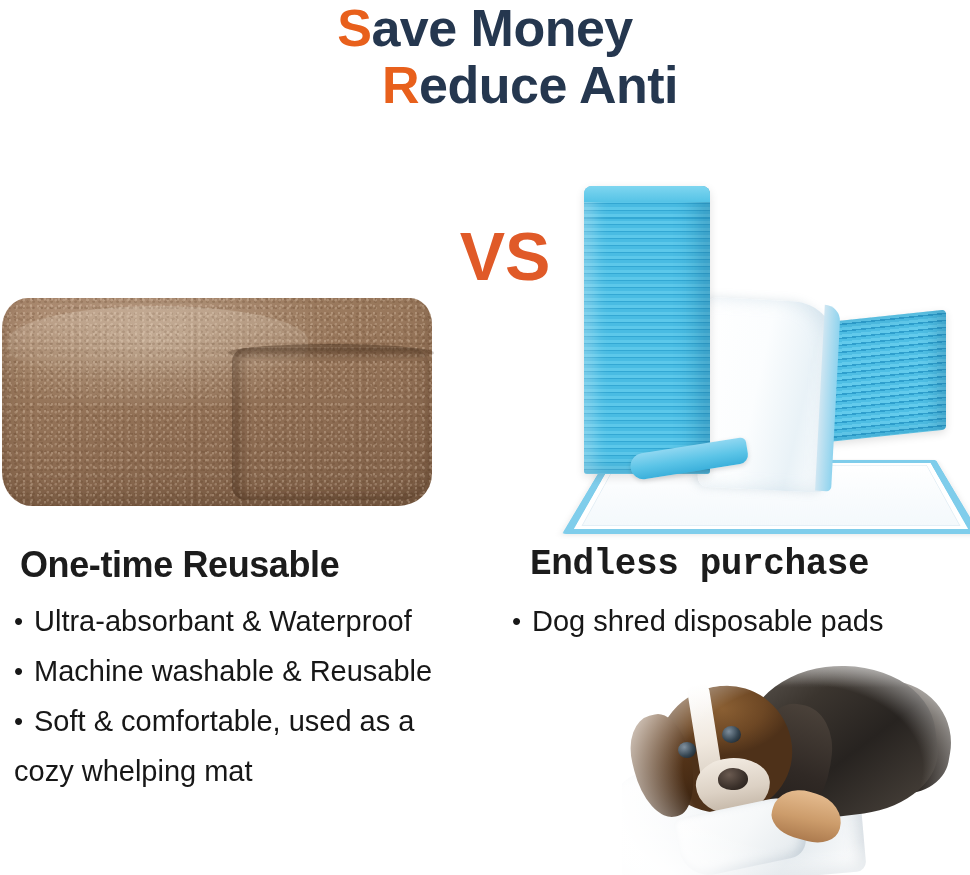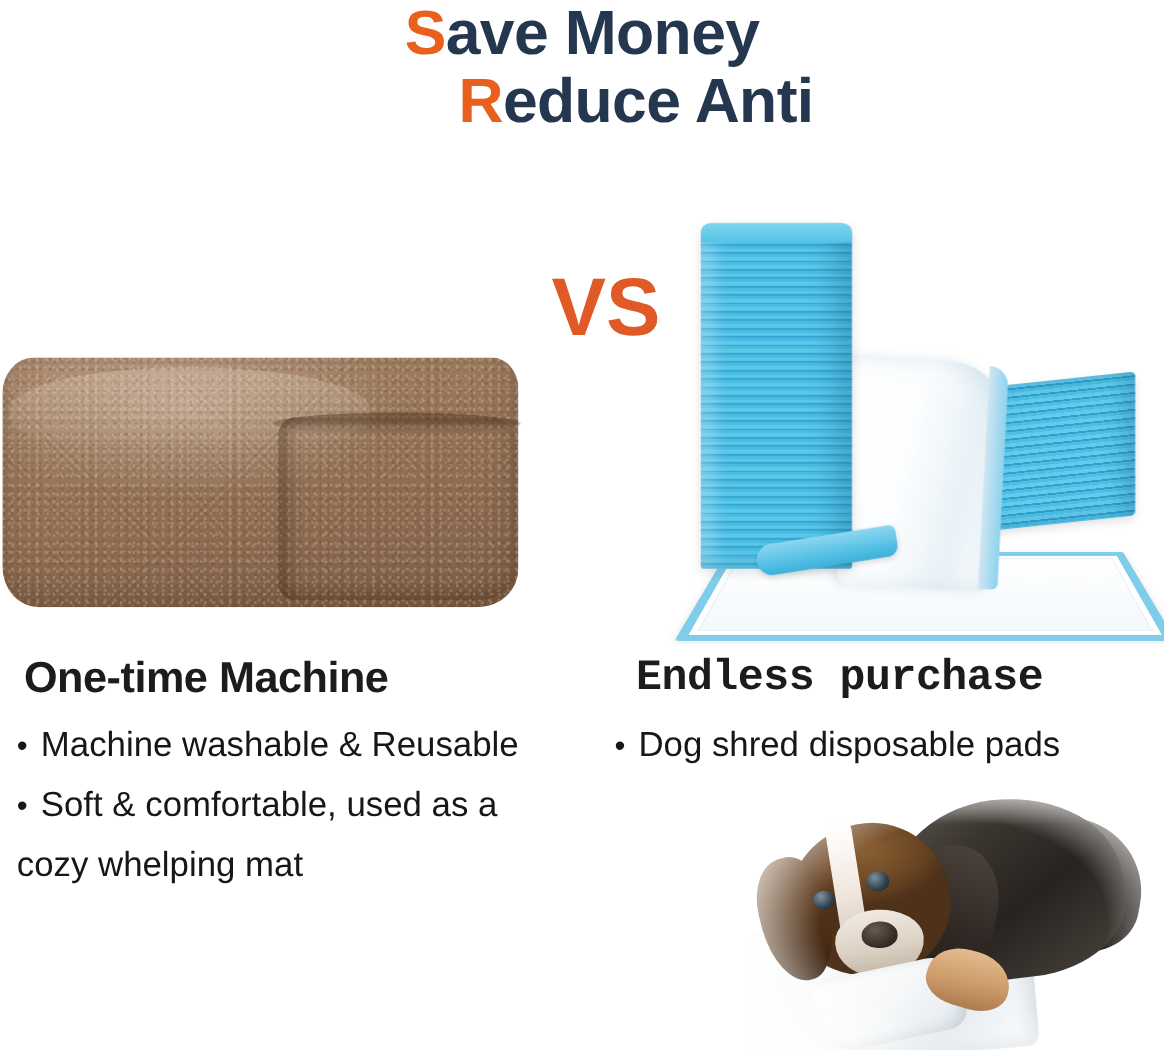--- a/index.html
+++ b/index.html
@@ -449,22 +449,23 @@
     <div class="stack-short"></div>
     <div class="drape">
       <div class="drape-edge"></div>
     </div>
     <div class="stack-tall">
       <div class="stack-tall-cap"></div>
     </div>
     <div class="flap"></div>
   </div>
 
-  <div class="col-heading left">One-time Machine</div>
+  <div class="col-heading left">One-time Reusable</div>
   <ul class="bullet-list left">
+    <li><span>Ultra-absorbant &amp; Waterproof</span></li>
     <li><span>Machine washable &amp; Reusable</span></li>
     <li><span>Soft &amp; comfortable, used as a</span><span class="wrap-line">cozy whelping mat</span></li>
   </ul>
 
   <div class="col-heading right">Endless purchase</div>
   <ul class="bullet-list right">
     <li><span>Dog shred disposable pads</span></li>
   </ul>
 
   <div class="puppy-wrap">

